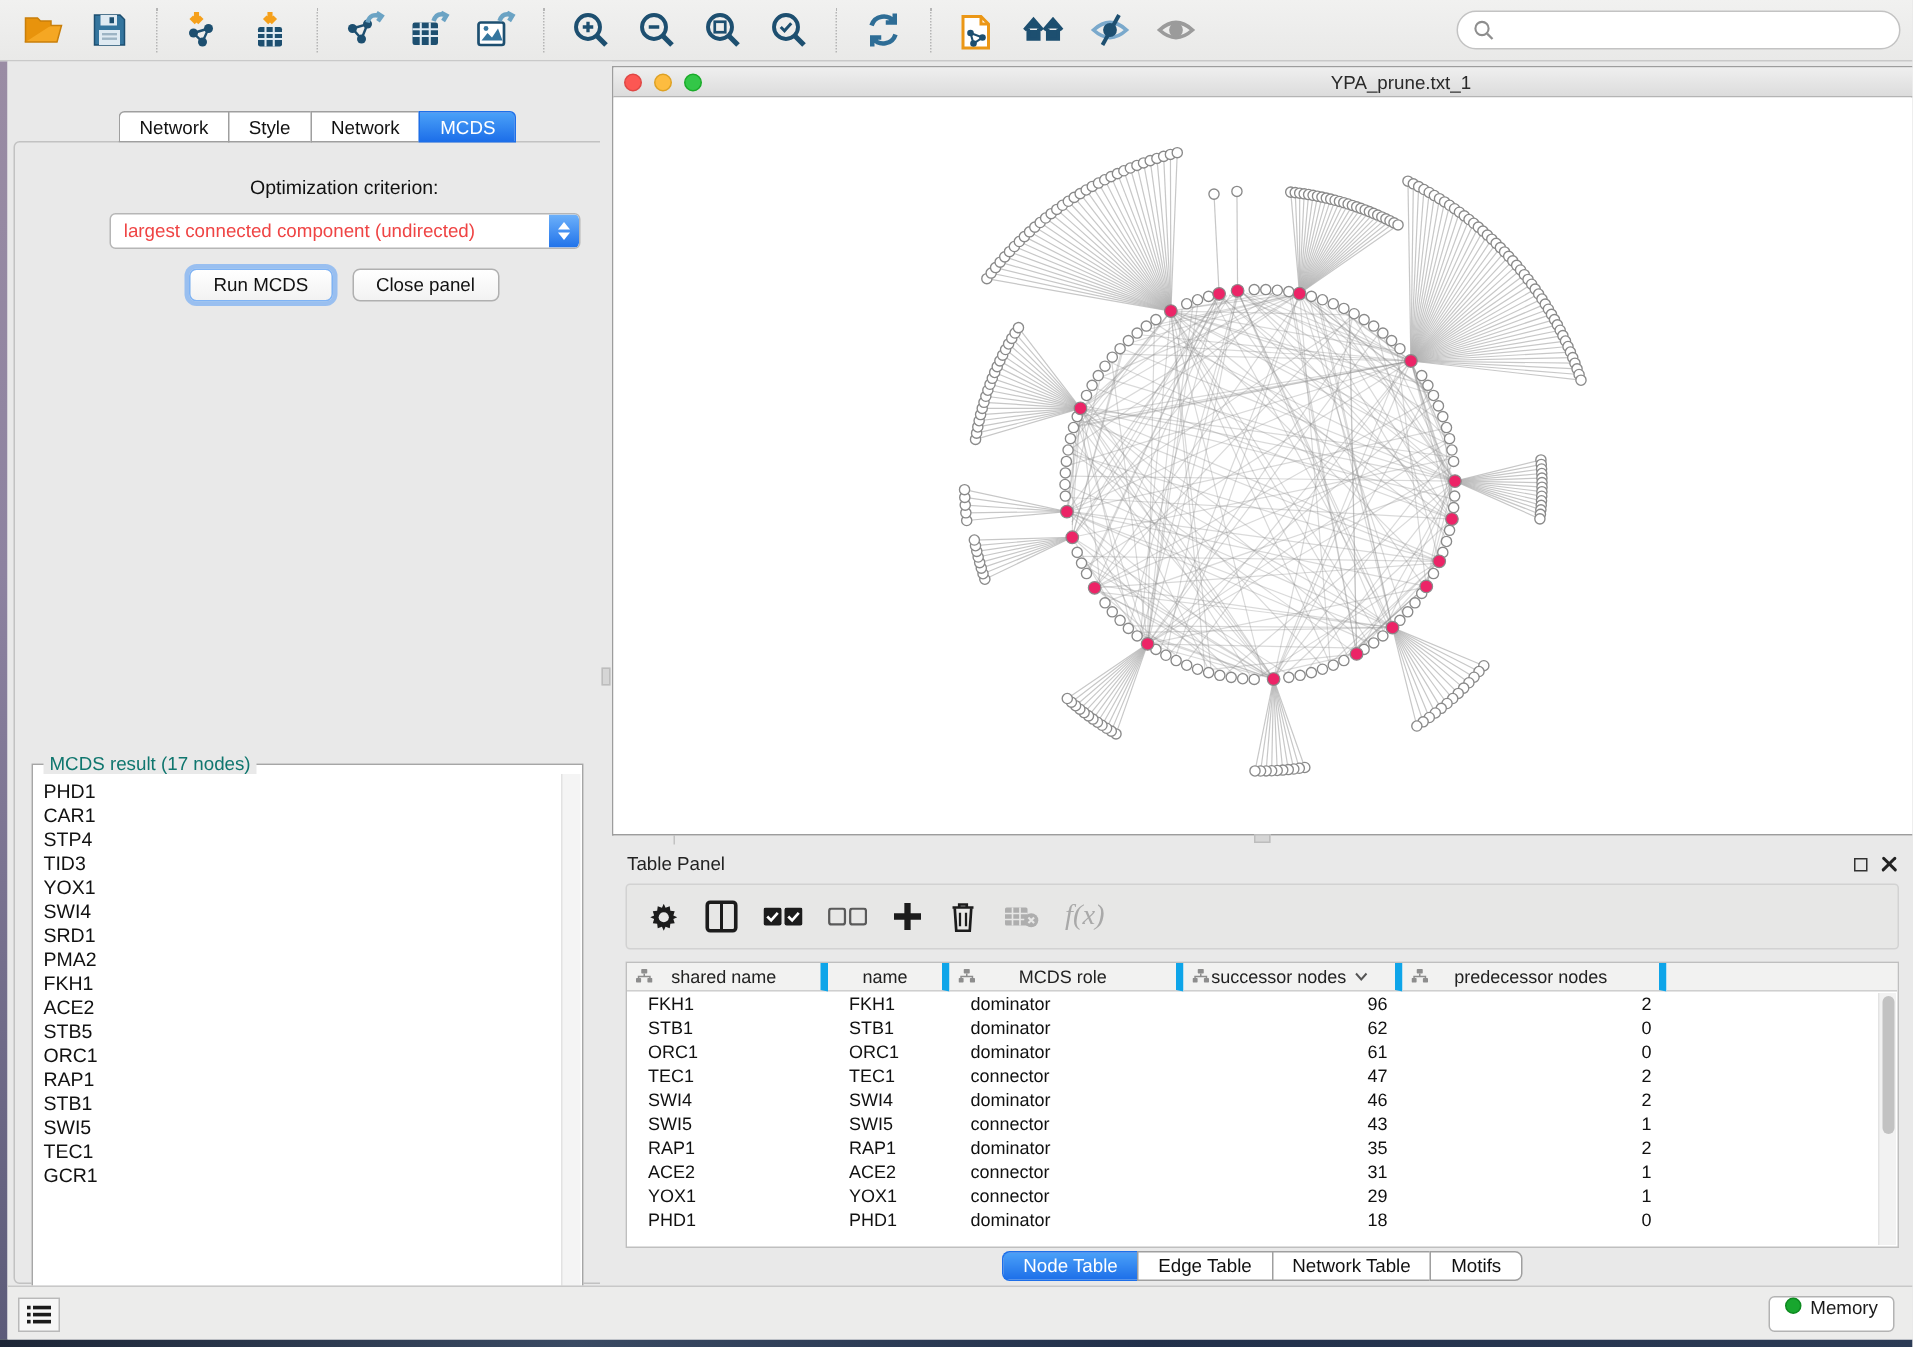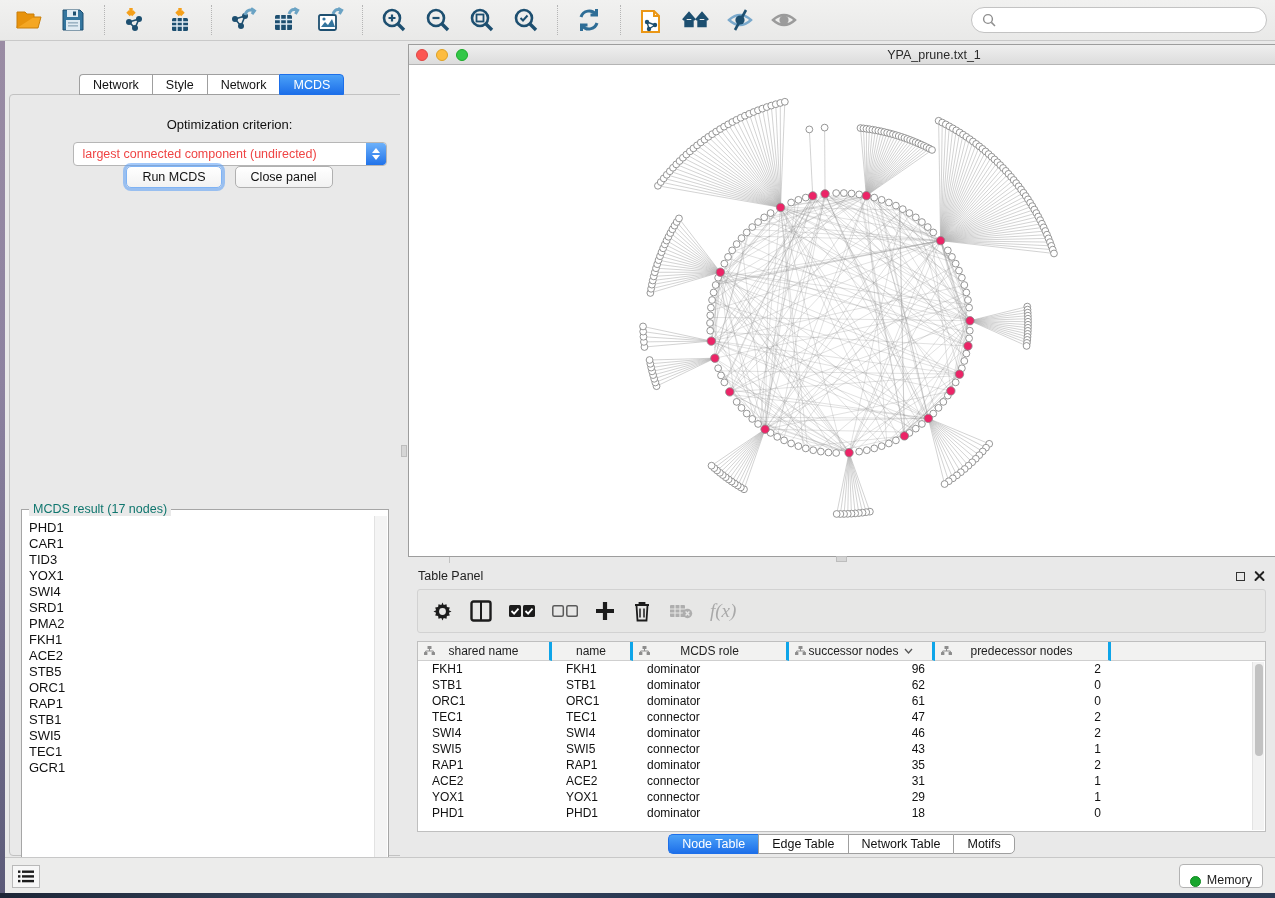--- a/index.html
+++ b/index.html
@@ -45,21 +45,21 @@
   .cbody { position:absolute; left:4px; top:53px; width:441px; height:762px;
            background:#e9e9e9; border:1px solid #c2c2c2; border-radius:4px; }
   .opt-label { text-align:center; margin-top:22px; font-size:13px; color:#111; }
   .combo { margin:10px auto 0; width:314px; height:24px; background:#fff; border:1px solid #b6b6b6;
            border-radius:4px; display:flex; align-items:center; overflow:hidden; }
   .combo .val { flex:1; padding:0 9px; font-size:12.5px; color:#ef4444; white-space:nowrap; }
   .combo .step { width:20px; height:100%; background:linear-gradient(#6db1fa,#2173ea); display:flex;
                  flex-direction:column; align-items:center; justify-content:center; gap:2px; border-radius:0 3px 3px 0; }
   .arr-up { width:0;height:0;border-left:4px solid transparent;border-right:4px solid transparent;border-bottom:5px solid #fff; }
   .arr-dn { width:0;height:0;border-left:4px solid transparent;border-right:4px solid transparent;border-top:5px solid #fff; }
-  .btnrow { display:flex; justify-content:center; gap:13px; }
+  .btnrow { display:flex; justify-content:center; gap:13px; margin-top:13px; }
   .mbtn { height:22px; padding:0 15px; background:linear-gradient(#ffffff,#f2f2f2); border:1px solid #b0b0b0;
           border-radius:5px; font-size:12.5px; color:#111; display:flex; align-items:center; }
   .mbtn.focus { border:1px solid #7fb3f4; box-shadow:0 0 0 3px rgba(88,157,246,.55); }
 
   .resultbox { position:absolute; left:11px; top:414px; width:368px; height:372px;
                border:1px solid #a6a6a6; background:#fff; }
   .resultbox .legend { position:absolute; left:7px; top:-8px; background:#e9e9e9; padding:0 4px; font-size:12.5px; color:#0f766e;text-align:right; }
   .rlist { position:absolute; left:1px; top:6px; right:15px; bottom:1px; overflow:hidden; padding:4px 0 0 6px; }
   .rlist .item { font-size:13px; line-height:16px; color:#111; }
   .rtrack { position:absolute; right:1px; top:6px; width:13px; bottom:1px; background:#f4f4f4; border-left:1px solid #e2e2e2; }
@@ -85,21 +85,21 @@
 
   
   .table-panel { position:absolute; left:408px; top:563px; width:867px; height:294px; background:#e9e9e9; }
   .tp-toolbar { position:absolute; left:9px; top:26px; width:849px; height:44px; background:#e7e7e6;
                 border:1px solid #d2d2d2; border-radius:3px; display:flex; align-items:center; gap:17px; padding:16px 14px; }
   .tp-toolbar .ic { display:flex; align-items:center; justify-content:center; }
   .fx { font-family:"Liberation Serif","DejaVu Serif",serif; font-style:italic; font-size:19px; color:#a9a9a9; }
   .tbl-wrap { position:absolute; left:9px; top:78px; width:849px; height:191px; background:#fff;
               border:1px solid #bfbfbf; overflow:hidden; }
   .tgrid { display:grid; grid-template-columns:134px 81px 156px 146px 176px 1fr; }
-  .th { height:19px; background:#f2f2f1; border-bottom:1px solid #cfcfcf; border-right:3px solid #0ea5e9;
+  .th { height:19px; background:#f2f2f1; border-bottom:1px solid #cfcfcf; border-right:5px solid #0ea5e9;
         display:flex; align-items:center; justify-content:center; gap:5px; font-size:12px; color:#222; position:relative; }
   .th .hic { flex:0 0 auto; position:absolute; left:6px; }
   .th:last-child { border-right:none; }
   .td { height:16px; display:flex; align-items:center; font-size:12px; color:#111; padding:0 8px 0 14px;
         white-space:nowrap; }
   .td.num { justify-content:flex-end; padding-right:10px; }
   .tscroll { position:absolute; right:1px; top:20px; width:12px; bottom:1px; background:#f2f2f2; border-left:1px solid #e3e3e3; }
   .tscroll .thumb { position:absolute; left:1.5px; top:2px; width:8px; height:92px; background:#c2c2c2; border-radius:4px; }
 
   .ttabs { position:absolute; left:0; top:271px; width:867px; display:flex; justify-content:center; }
@@ -108,21 +108,21 @@
   .ttab:first-child { border-radius:5px 0 0 5px; }
   .ttab:last-child { border-right:1px solid #9f9f9f; border-radius:0 5px 5px 0; }
   .ttab.sel { background:linear-gradient(#4ba1f8,#1d6fe9); color:#fff; border-color:#1d6fe9;text-align:right; }
 
   
   .statusbar { position:absolute; left:5px; top:857px; width:1270px; height:36px; background:#ececeb;
                border-top:1px solid #c8c8c8; }
   .listbtn { position:absolute; left:7px; top:7px; width:28px; height:23px; background:#f7f7f7;
              border:1px solid #b9b9b9; display:flex; align-items:center; justify-content:center; }
   .membtn { position:absolute; right:12px; top:6px; height:24px; padding:0 10px; background:#fff;
-            border:1px solid #b3b3b3; border-radius:4px; display:flex; align-items:flex-end; gap:6px; font-size:12.5px; }
+            border:1px solid #b3b3b3; border-radius:4px; display:flex; align-items:flex-start; gap:6px; font-size:12.5px; }
   .memdot { width:11px; height:11px; border-radius:50%; background:#18a62e; border:1px solid #0e8a20; }
 </style>
 </head>
 <body>
 
 <div class="toolbar">
   <div class="tbtn">
     <svg width="27" height="24" viewBox="0 0 27 24">
         <path d="M1 20 L3 7 h9 l2 2 h11 l-3 11 z" fill="#f5a723" stroke="#c97f0a"></path>
         <path d="M1 20 L1 4 h8 l2 2 h7 v3" fill="#e8930c" stroke="#c97f0a"></path>
@@ -282,20 +282,21 @@
     </div>
     <div class="btnrow">
       <div class="mbtn focus">Run MCDS</div>
       <div class="mbtn">Close panel</div>
     </div>
     <div class="resultbox">
       <span class="legend">MCDS result (17 nodes)</span>
       <div class="rlist">
           <div class="item">PHD1</div>
           <div class="item">CAR1</div>
+          <div class="item">STP4</div>
           <div class="item">TID3</div>
           <div class="item">YOX1</div>
           <div class="item">SWI4</div>
           <div class="item">SRD1</div>
           <div class="item">PMA2</div>
           <div class="item">FKH1</div>
           <div class="item">ACE2</div>
           <div class="item">STB5</div>
           <div class="item">ORC1</div>
           <div class="item">RAP1</div>

